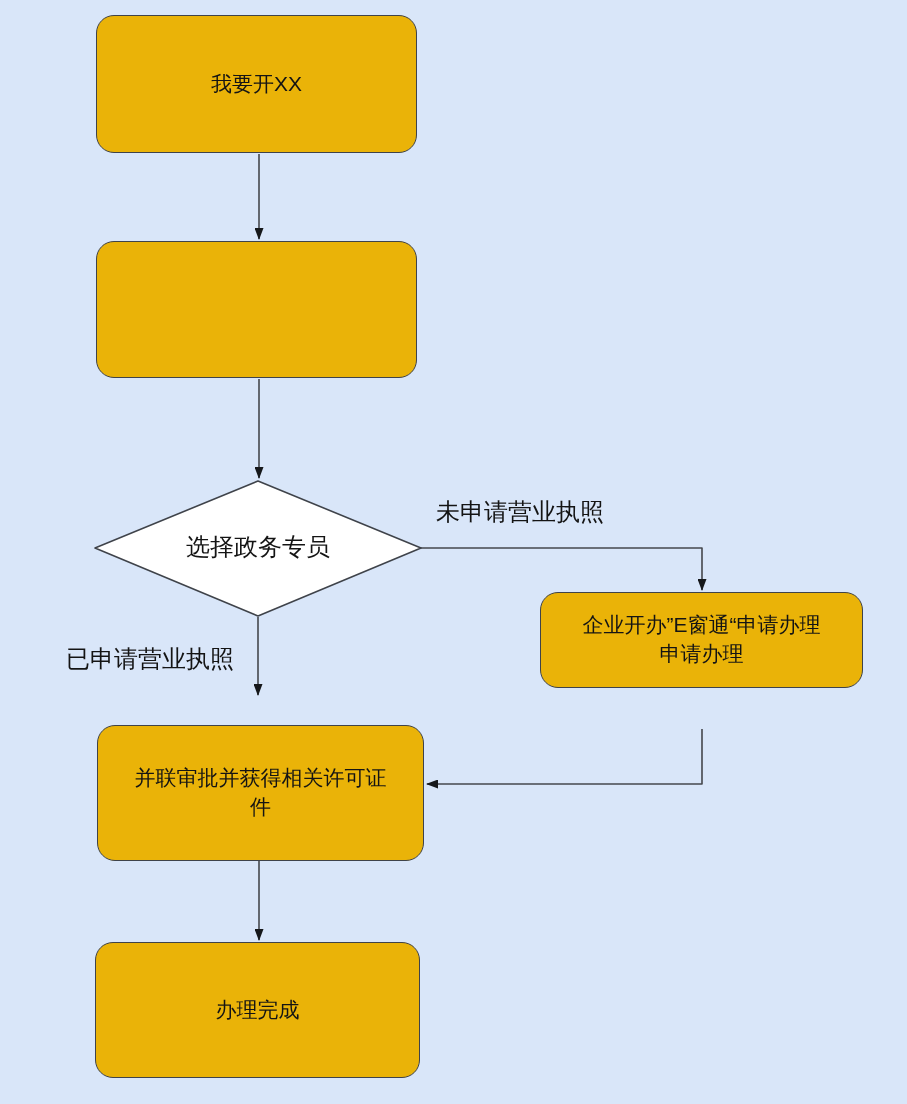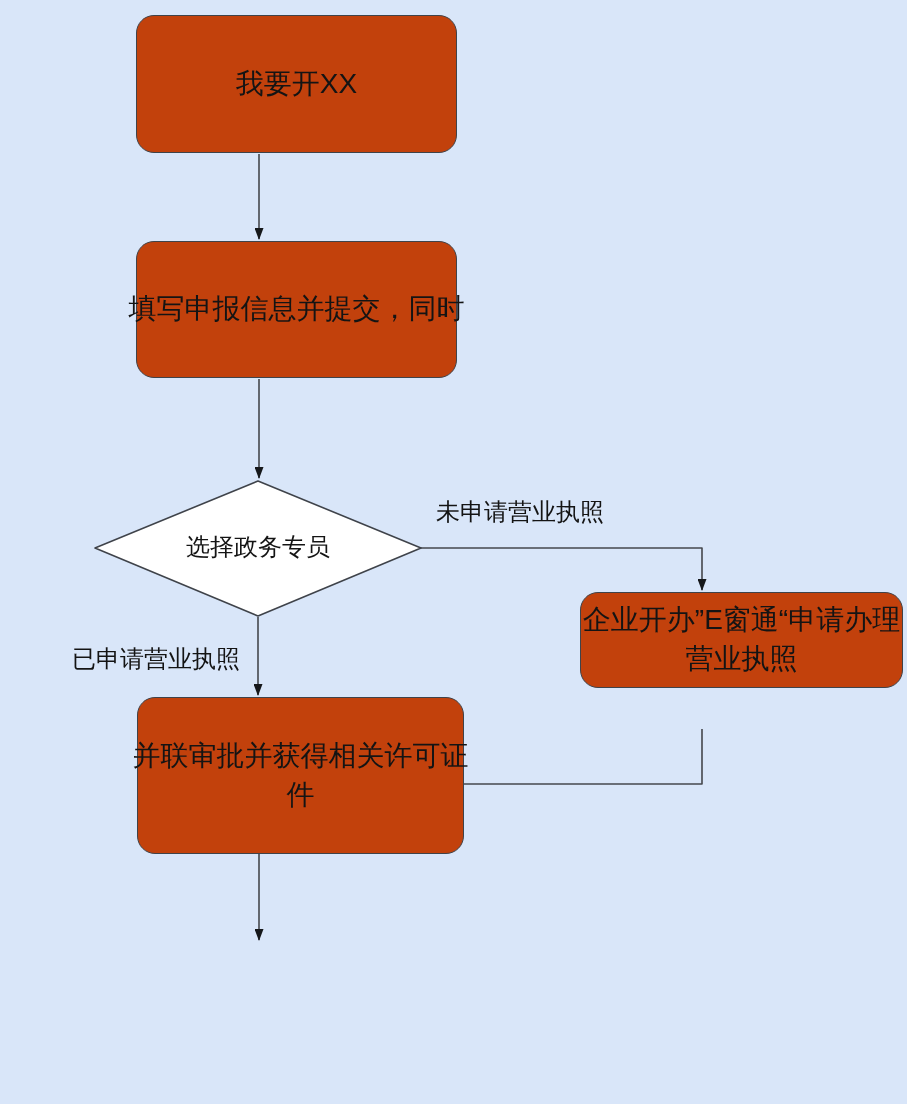--- a/index.html
+++ b/index.html
@@ -15,58 +15,57 @@
   }
 
   .edges-layer {
     position: absolute;
     left: 0; top: 0;
     width: 907px; height: 1104px;
   }
 
   .node {
     position: absolute;
-    background: #c2410c;
+    background: #eab308;
     border: 1.6px solid #3f434a;
     border-radius: 18px;
     box-sizing: border-box;
     display: flex;
     flex-direction: column;
     align-items: center;
     justify-content: center;
     text-align: center;
-    font-size: 28px;
+    font-size: 21px;
     line-height: 1.38;
-    margin-left: 40px;
   }
   .node .line { display: block; white-space: nowrap; }
 
   .node-start    { left: 96px;  top: 15px;  width: 321px; height: 138px; }
   .node-fillinfo { left: 96px;  top: 241px; width: 321px; height: 137px; }
   .node-ewindow  { left: 540px; top: 592px; width: 323px; height: 96px; }
-  .node-approval { left: 97px;  top: 697px; width: 327px; height: 157px; }
+  .node-approval { left: 97px;  top: 725px; width: 327px; height: 136px; }
   .node-done     { left: 95px;  top: 942px; width: 325px; height: 136px; }
 
   .decision-label {
     position: absolute;
     left: 108px; top: 531px;
     width: 300px;
     text-align: center;
     font-size: 24px;
     line-height: 1.35;
   }
 
   .edge-label {
     position: absolute;
     font-size: 24px;
     line-height: 1.1;
     white-space: nowrap;
   }
   .edge-label-no  { left: 436px; top: 499px; }
-  .edge-label-yes { left: 72px;  top: 646px; }
+  .edge-label-yes { left: 66px;  top: 646px; }
 
   .edge {
     fill: none;
     stroke: #45484d;
     stroke-width: 1.6;
     stroke-linejoin: round;
   }
   .diamond {
     fill: #ffffff;
     stroke: #3f434a;
@@ -94,33 +93,35 @@
     <path class="edge" d="M259 834 L259 940" marker-end="url(#arrow)"></path>
 
     <polygon class="diamond" points="258,481 421,548 258,616 95,548"></polygon>
   </svg>
 
   <div class="node node-start">
     <span class="line">我要开XX</span>
   </div>
 
   <div class="node node-fillinfo">
-    <span class="line">填写申报信息并提交，同时</span>
   </div>
 
   <div class="decision-label">选择政务专员</div>
 
   <div class="edge-label edge-label-no">未申请营业执照</div>
 
   <div class="edge-label edge-label-yes">已申请营业执照</div>
 
   <div class="node node-ewindow">
     <span class="line">企业开办”E窗通“申请办理</span>
-    <span class="line">营业执照</span>
+    <span class="line">申请办理</span>
   </div>
 
   <div class="node node-approval">
     <span class="line">并联审批并获得相关许可证</span>
     <span class="line">件</span>
   </div>
 
+  <div class="node node-done">
+    <span class="line">办理完成</span>
+  </div>
 
 </div>
 
 </body></html>

